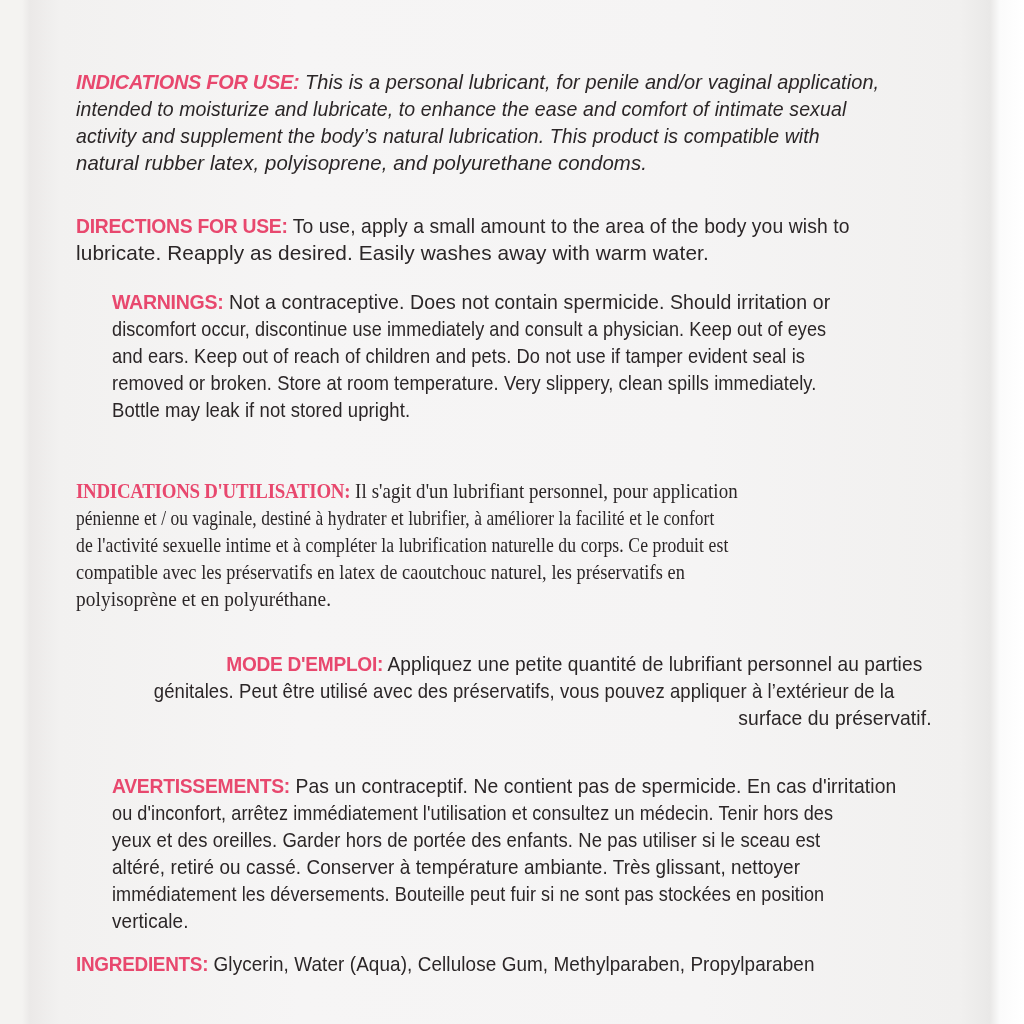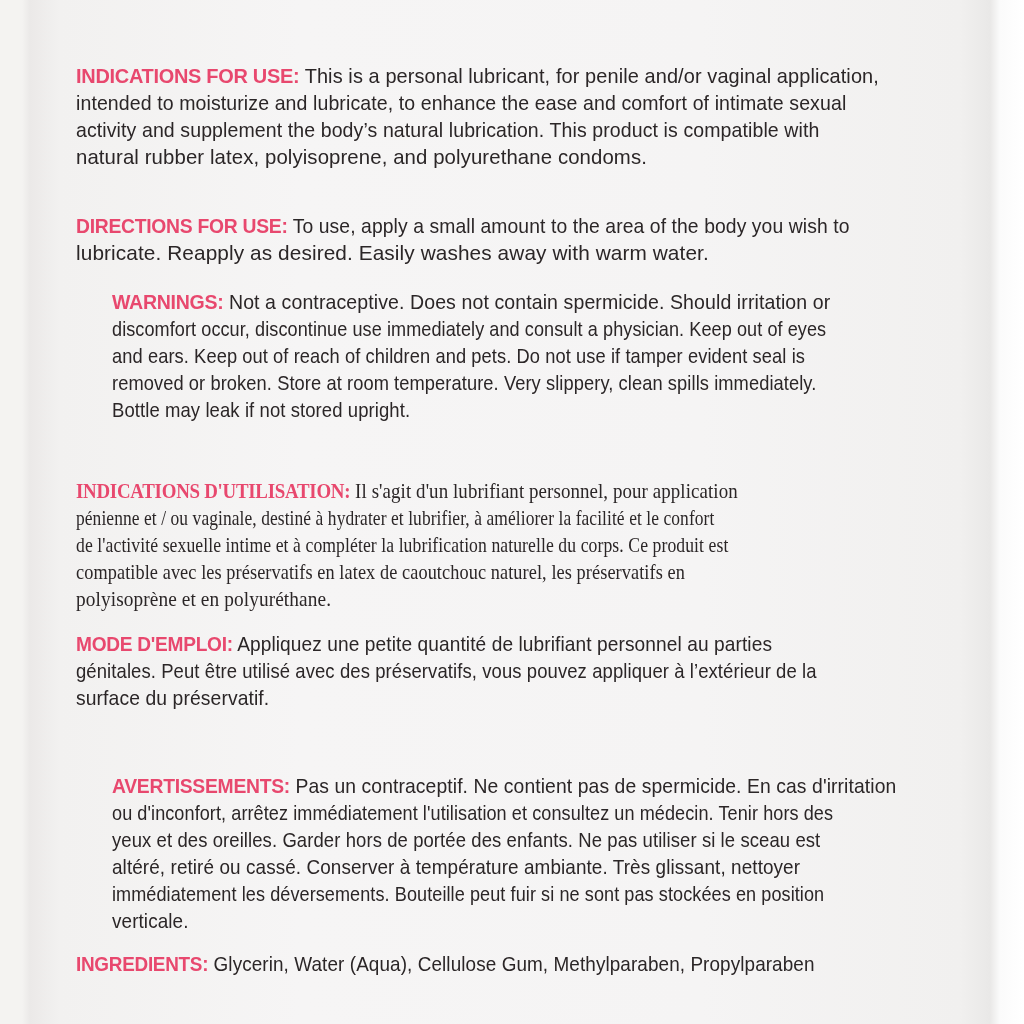--- a/index.html
+++ b/index.html
@@ -32,21 +32,21 @@
   }
   .body-text { color:#2b2627; }
 </style>
 </head>
 <body>
 
 <div class="bg"></div>
 
 <div class="label">
 
-  <div class="section" style="top:62px;">
+  <div class="section" style="top:68px;font-style:italic;">
     <div class="line" style="transform:scaleX(0.95);"><span class="head">INDICATIONS FOR USE:</span><span class="body-text"> This is a personal lubricant, for penile and/or vaginal application,</span></div>
     <div class="line body-text" style="transform:scaleX(0.93);">intended to moisturize and lubricate, to enhance the ease and comfort of intimate sexual</div>
     <div class="line body-text" style="transform:scaleX(0.93);">activity and supplement the body’s natural lubrication. This product is compatible with</div>
     <div class="line body-text" style="transform:scaleX(0.97);">natural rubber latex, polyisoprene, and polyurethane condoms.</div>
   </div>
 
   <div class="section" style="top:212px;">
     <div class="line" style="transform:scaleX(0.92);"><span class="head">DIRECTIONS FOR USE:</span><span class="body-text"> To use, apply a small amount to the area of the body you wish to</span></div>
     <div class="line body-text" style="transform:scaleX(0.99);">lubricate. Reapply as desired. Easily washes away with warm water.</div>
   </div>
@@ -60,21 +60,21 @@
   </div>
 
   <div class="section" style="top:478px;font-family:Liberation Serif, serif;">
     <div class="line" style="transform:scaleX(0.90);"><span class="head">INDICATIONS D'UTILISATION:</span><span class="body-text"> Il s'agit d'un lubrifiant personnel, pour application</span></div>
     <div class="line body-text" style="transform:scaleX(0.83);">pénienne et / ou vaginale, destiné à hydrater et lubrifier, à améliorer la facilité et le confort</div>
     <div class="line body-text" style="transform:scaleX(0.84);">de l'activité sexuelle intime et à compléter la lubrification naturelle du corps. Ce produit est</div>
     <div class="line body-text" style="transform:scaleX(0.87);">compatible avec les préservatifs en latex de caoutchouc naturel, les préservatifs en</div>
     <div class="line body-text" style="transform:scaleX(0.92);">polyisoprène et en polyuréthane.</div>
   </div>
 
-  <div class="section" style="top:630px;">
+  <div class="section" style="top:650px;text-align:right;">
     <div class="line" style="transform:scaleX(0.91);"><span class="head">MODE D'EMPLOI:</span><span class="body-text"> Appliquez une petite quantité de lubrifiant personnel au parties</span></div>
     <div class="line body-text" style="transform:scaleX(0.88);">génitales. Peut être utilisé avec des préservatifs, vous pouvez appliquer à l’extérieur de la</div>
     <div class="line body-text" style="transform:scaleX(0.92);">surface du préservatif.</div>
   </div>
 
   <div class="section" style="top:772px;margin-left:36px;">
     <div class="line" style="transform:scaleX(0.92);"><span class="head">AVERTISSEMENTS:</span><span class="body-text"> Pas un contraceptif. Ne contient pas de spermicide. En cas d'irritation</span></div>
     <div class="line body-text" style="transform:scaleX(0.86);">ou d'inconfort, arrêtez immédiatement l'utilisation et consultez un médecin. Tenir hors des</div>
     <div class="line body-text" style="transform:scaleX(0.88);">yeux et des oreilles. Garder hors de portée des enfants. Ne pas utiliser si le sceau est</div>
     <div class="line body-text" style="transform:scaleX(0.90);">altéré, retiré ou cassé. Conserver à température ambiante. Très glissant, nettoyer</div>

